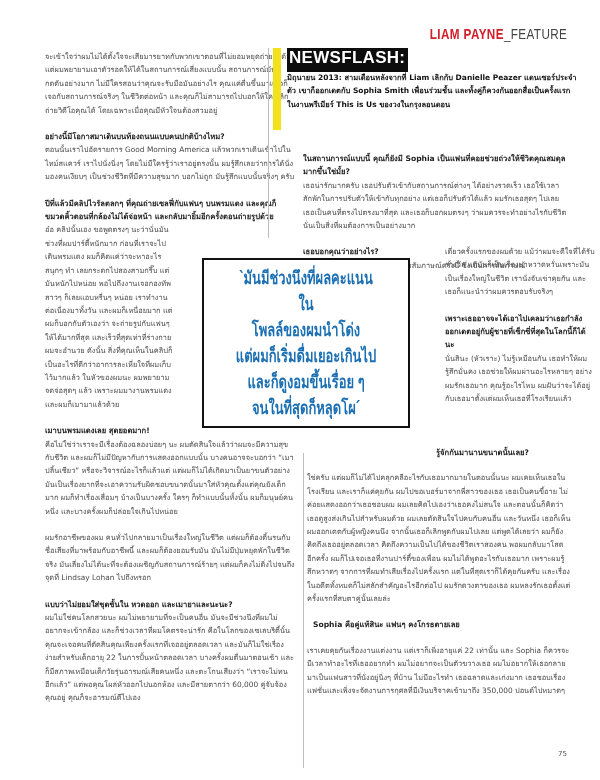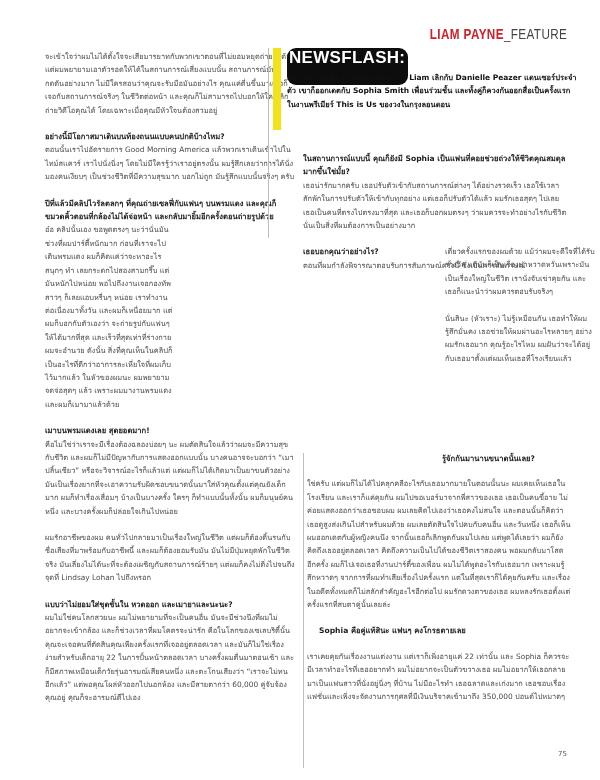--- a/index.html
+++ b/index.html
@@ -21,37 +21,37 @@
   .narrow { width:128px; }
 
   .divider { position:absolute; left:266px; width:1px; background:#bdbdbd; }
   .divider.top { top:48px; height:190px; left:268px; }
   .divider.bottom { top:453px; height:315px; left:303px; }
 
   .newsflash { position:absolute; left:273px; top:48px; width:300px; height:90px; }
   .newsflash .bar { position:absolute; left:0; top:0; width:8px; height:82px; background:#f2e21a; }
   .newsflash .label { position:absolute; left:14px; top:0; background:#0d0d0d; color:#ffffff;
                       font-family:"Liberation Sans", sans-serif; font-weight:bold; font-size:17px;
-                      line-height:20px; padding:0 3px 17px 2px; letter-spacing:0.3px;border-radius:9px; }
+                      line-height:20px; padding:0 3px 4px 2px; letter-spacing:0.3px; }
   .newsflash .text { position:absolute; left:14px; top:23px; width:290px; font-size:7.5px;
                      line-height:13.3px; font-weight:bold; color:#111; }
 
   .right-col { left:303px; top:152px; width:265px; }
   .right-side { position:absolute; left:433px; width:150px; font-size:7.4px; line-height:13.4px; color:#4a4a4a;margin-left:12px; }
   .right-side p { margin:0 0 13px 0; }
   .right-side h3 { margin:0; font-size:7.6px; line-height:13.4px; font-weight:bold; color:#1e1e1e; }
 
   .quote-box { position:absolute; left:202px; top:258px; width:208px; height:170px; border:2px solid #111;
                box-sizing:border-box; background:#fff; display:flex; align-items:center; justify-content:center; }
   .quote-box .quote { font-family:"Liberation Sans", sans-serif; font-weight:bold; color:#1b6fb3;
                       font-size:18px; line-height:26px; text-align:center; transform:scaleX(0.72); white-space:pre-line; width:280px; }
 
   .bottom-right { position:absolute; left:307px; top:440px; width:265px; font-size:7.4px; line-height:13.4px; color:#4a4a4a; }
   .bottom-right p { margin:12px 0 13px 0; }
-  .bottom-right h3 { margin:12px; font-size:7.6px; line-height:13.4px; font-weight:bold; color:#1e1e1e; }
+  .bottom-right h3 { margin:6px; font-size:7.6px; line-height:13.4px; font-weight:bold; color:#1e1e1e; }
   .centered-head { text-align:left; padding-left:123px; }
 
   .page-number { position:absolute; right:33px; top:750px; font-size:7px; color:#555; }
 </style>
 </head>
 <body>
 
 <div class="page">
 
   <div class="running-head">
@@ -87,23 +87,31 @@
 
   <div class="col right-col">
     <h3>ในสถานการณ์แบบนี้ คุณก็ยังมี Sophia เป็นแฟนที่คอยช่วยถ่วงให้ชีวิตคุณสมดุลมากขึ้นใช่มั้ย?</h3>
     <p>เธอน่ารักมากครับ เธอปรับตัวเข้ากับสถานการณ์ต่างๆ ได้อย่างรวดเร็ว เธอใช้เวลาสักพักในการปรับตัวให้เข้ากับทุกอย่าง แต่เธอก็ปรับตัวได้แล้ว ผมรักเธอสุดๆ ไปเลย เธอเป็นคนที่ตรงไปตรงมาที่สุด และเธอก็บอกผมตรงๆ ว่าผมควรจะทำอย่างไรกับชีวิต นั่นเป็นสิ่งที่ผมต้องการเป็นอย่างมาก</p>
     <h3>เธอบอกคุณว่าอย่างไร?</h3>
     <p style="margin:0">ตอนที่ผมกำลังพิจารณาตอบรับการสัมภาษณ์ครั้งนี้ ซึ่งเป็นการสัมภาษณ์</p>
   </div>
 
   <div class="right-side" style="top:245px;">
     <p>เดี่ยวครั้งแรกของผมด้วย แม้ว่าผมจะดีใจที่ได้รับรางวัล แต่มันก็เป็นเรื่องน่าหวาดหวั่นเพราะมันเป็นเรื่องใหญ่ในชีวิต เรานั่งจับเข่าคุยกัน และเธอก็แนะนำว่าผมควรตอบรับจริงๆ</p>
+    <h3>เพราะเธออาจจะได้เอาไปเคลมว่าเธอกำลังออกเดตอยู่กับผู้ชายที่เซ็กซี่ที่สุดในโลกนี้ก็ได้นะ</h3>
     <p>นั่นสินะ (หัวเราะ) ไม่รู้เหมือนกัน เธอทำให้ผมรู้สึกมั่นคง เธอช่วยให้ผมผ่านอะไรหลายๆ อย่าง ผมรักเธอมาก คุณรู้อะไรไหม ผมฝันว่าจะได้อยู่กับเธอมาตั้งแต่ผมเห็นเธอที่โรงเรียนแล้ว</p>
   </div>
 
+  <div class="quote-box">
+    <div class="quote">`มันมีช่วงนึงที่ผลคะแนนใน
+โพลล์ของผมนำโด่ง
+แต่ผมก็เริ่มดื่มเยอะเกินไป
+และก็ดูงอมขึ้นเรื่อย ๆ
+จนในที่สุดก็หลุดโผ´</div>
+  </div>
 
   <div class="bottom-right">
     <h3 class="centered-head">รู้จักกันมานานขนาดนั้นเลย?</h3>
     <p>ใช่ครับ แต่ผมก็ไม่ได้ไปคลุกคลีอะไรกับเธอมากมายในตอนนั้นนะ ผมเคยเห็นเธอในโรงเรียน และเราก็แค่คุยกัน ผมไปขอเบอร์มาจากพี่สาวของเธอ เธอเป็นคนขี้อาย ไม่ค่อยแสดงออกว่าเธอชอบผม ผมเลยคิดไปเองว่าเธอคงไม่สนใจ และตอนนั้นก็คิดว่าเธอดูสูงส่งเกินไปสำหรับผมด้วย ผมเลยตัดสินใจไปคบกับคนอื่น และวันหนึ่ง เธอก็เห็นผมออกเดตกับผู้หญิงคนนึง จากนั้นเธอก็เลิกพูดกับผมไปเลย แต่พูดได้เลยว่า ผมก็ยังคิดถึงเธออยู่ตลอดเวลา คิดถึงความเป็นไปได้ของชีวิตเราสองคน พอผมกลับมาโสดอีกครั้ง ผมก็ไปเจอเธอที่งานปาร์ตี้ของเพื่อน ผมไม่ได้พูดอะไรกับเธอมาก เพราะผมรู้สึกหวาดๆ จากการที่ผมทำเสียเรื่องไปครั้งแรก แต่ในที่สุดเราก็ได้คุยกันครับ และเรื่องในอดีตทั้งหมดก็ไม่สลักสำคัญอะไรอีกต่อไป ผมรักดวงตาของเธอ ผมหลงรักเธอตั้งแต่ครั้งแรกที่สบตาคู่นั้นเลยล่ะ</p>
     <h3>Sophia คือคู่แท้สินะ แฟนๆ คงโกรธตายเลย</h3>
     <p>เราเคยคุยกันเรื่องงานแต่งงาน แต่เราก็เพิ่งอายุแค่ 22 เท่านั้น และ Sophia ก็ควรจะมีเวลาทำอะไรที่เธออยากทำ ผมไม่อยากจะเป็นตัวขวางเธอ ผมไม่อยากให้เธอกลายมาเป็นแฟนสาวที่นั่งอยู่นิ่งๆ ที่บ้าน ไม่มีอะไรทำ เธอฉลาดและเก่งมาก เธอชอบเรื่องแฟชั่นและเพิ่งจะจัดงานการกุศลที่มีเงินบริจาคเข้ามาถึง 350,000 ปอนด์ไปหมาดๆ</p>
   </div>
 
   <div class="page-number">75</div>
 </div>

